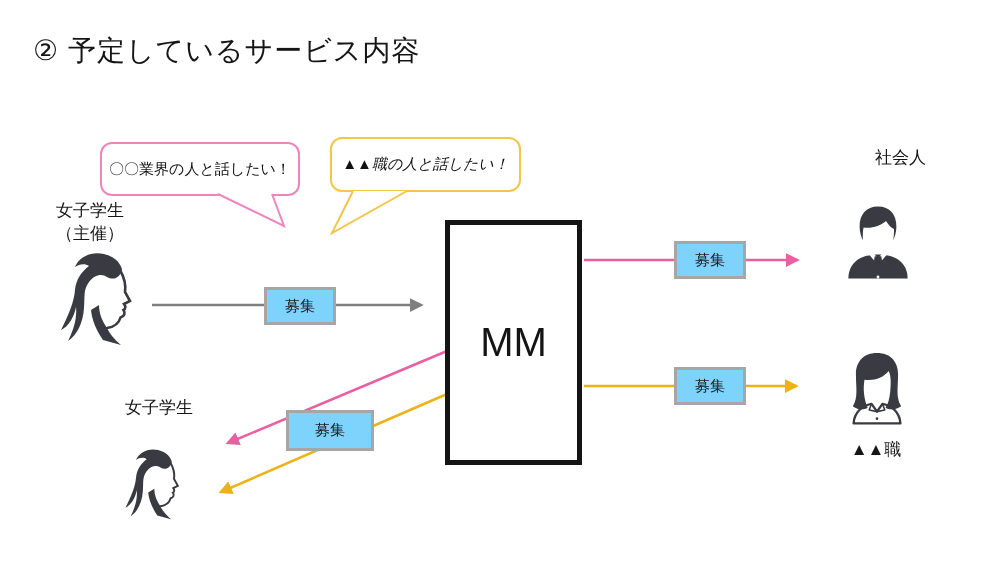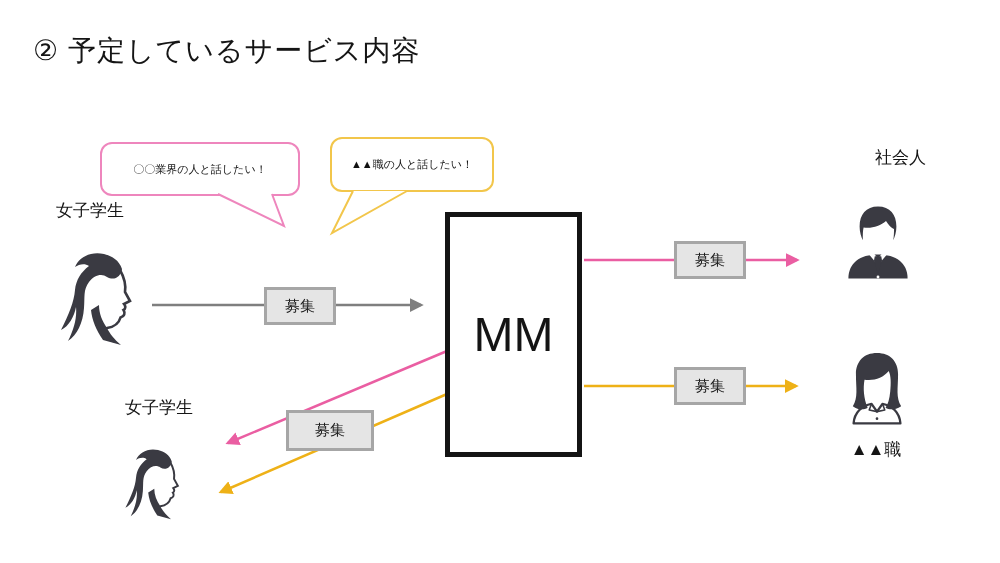--- a/index.html
+++ b/index.html
@@ -17,48 +17,48 @@
     left: 33px; top: 32px;
     font-size: 28px; font-weight: 500; color: #151515;
     letter-spacing: 1px;
   }
   
   .bubble {
     position: absolute;
     background: #fff;
     border-radius: 12px;
     display: flex; align-items: center; justify-content: center;
-    font-size: 11px; color: #111; z-index: 3;
+    font-size: 15px; color: #111; z-index: 3;
     white-space: nowrap;
   }
   .bubble.pink   { left: 100px; top: 142px; width: 200px; height: 54px; border: 2px solid #ee86bd; }
-  .bubble.yellow { left: 330px; top: 137px; width: 164px; height: 55px; border: 2px solid #f2c64b; }
+  .bubble.yellow { left: 330px; top: 137px; width: 191px; height: 55px; border: 2px solid #f2c64b; font-style: italic; }
   .tail { position: absolute; z-index: 4; }
   .tail.pink   { left: 210px; top: 192px; }
   .tail.yellow { left: 328px; top: 188px; }
   
   .arrows { position: absolute; left: 0; top: 0; width: 1000px; height: 563px; z-index: 1; pointer-events: none; }
   
   .recruit-box {
     position: absolute;
-    background: #e5e5e5;
+    background: #7dd3fc;
     border: 3px solid #a6a6a6;
     display: flex; align-items: center; justify-content: center;
     font-size: 15px; color: #1a1a1a; z-index: 2;
   }
   .rb-center { left: 264px; top: 287px; width: 72px; height: 38px; }
   .rb-right-top { left: 674px; top: 241px; width: 72px; height: 38px; }
   .rb-right-bottom { left: 674px; top: 367px; width: 72px; height: 38px; }
   .rb-diag { left: 286px; top: 410px; width: 88px; height: 41px; }
   
   .mm-box {
-    position: absolute; left: 445px; top: 212px; width: 137px; height: 245px;
+    position: absolute; left: 445px; top: 220px; width: 137px; height: 245px;
     background: #ffffff; border: 5px solid #141414;
     display: flex; align-items: center; justify-content: center;
-    font-size: 48px; color: #141414; z-index: 2;
+    font-size: 40px; color: #141414; z-index: 2;
   }
   
   .actor-label {
     position: absolute; text-align: center;
     font-size: 17px; color: #151515; line-height: 23px; z-index: 2;
     white-space: nowrap;
   }
   .lbl-organizer { left: 30px; top: 199px; width: 120px; }
   .lbl-non-organizer { left: 98px; top: 396px; width: 122px; }
   .lbl-shakaijin { left: 826px; top: 146px; width: 100px; text-align: right; }
@@ -123,20 +123,21 @@
   <div class="recruit-box rb-diag">
     <span>募集</span>
   </div>
 
   <div class="mm-box">
     <span>MM</span>
   </div>
 
   <div class="actor-label lbl-organizer">
     <div>女子学生</div>
+    <div>（主催）</div>
   </div>
   <div class="icon-wrap ic-organizer">
     <svg viewBox="0 0 100 100">
       <path fill="#3a3a42" d="M58,4 C45,1 33,7 29,17 C33,14 39,13 43,16 C35,22 30,30 29,40 C28,52 23,64 15,80 C23,76 28,67 30,57 C31,68 28,79 22,91 C31,85 37,73 38,58 C39,47 37,40 43,32 C48,25 56,23 61,27 C68,31 75,27 76,19 C73,10 66,6 58,4 Z"></path>
       <path fill="none" stroke="#3a3a42" stroke-width="2.6" stroke-linecap="round" d="M74,20 C78,27 80,35 79,42 L84,51 L78,54 C80,56.5 79.5,59 77.5,60 C79.5,63 78.5,66.5 74.5,67.5 C73,73 68,77 61,78"></path>
       <path fill="#3a3a42" d="M61,78 C56,71 53,63 53,55 L45,60 C46,70 50,80 57,90 L75,95 C68,89 64,84 61,78 Z"></path>
     </svg>
   </div>
 
   <div class="actor-label lbl-non-organizer">

